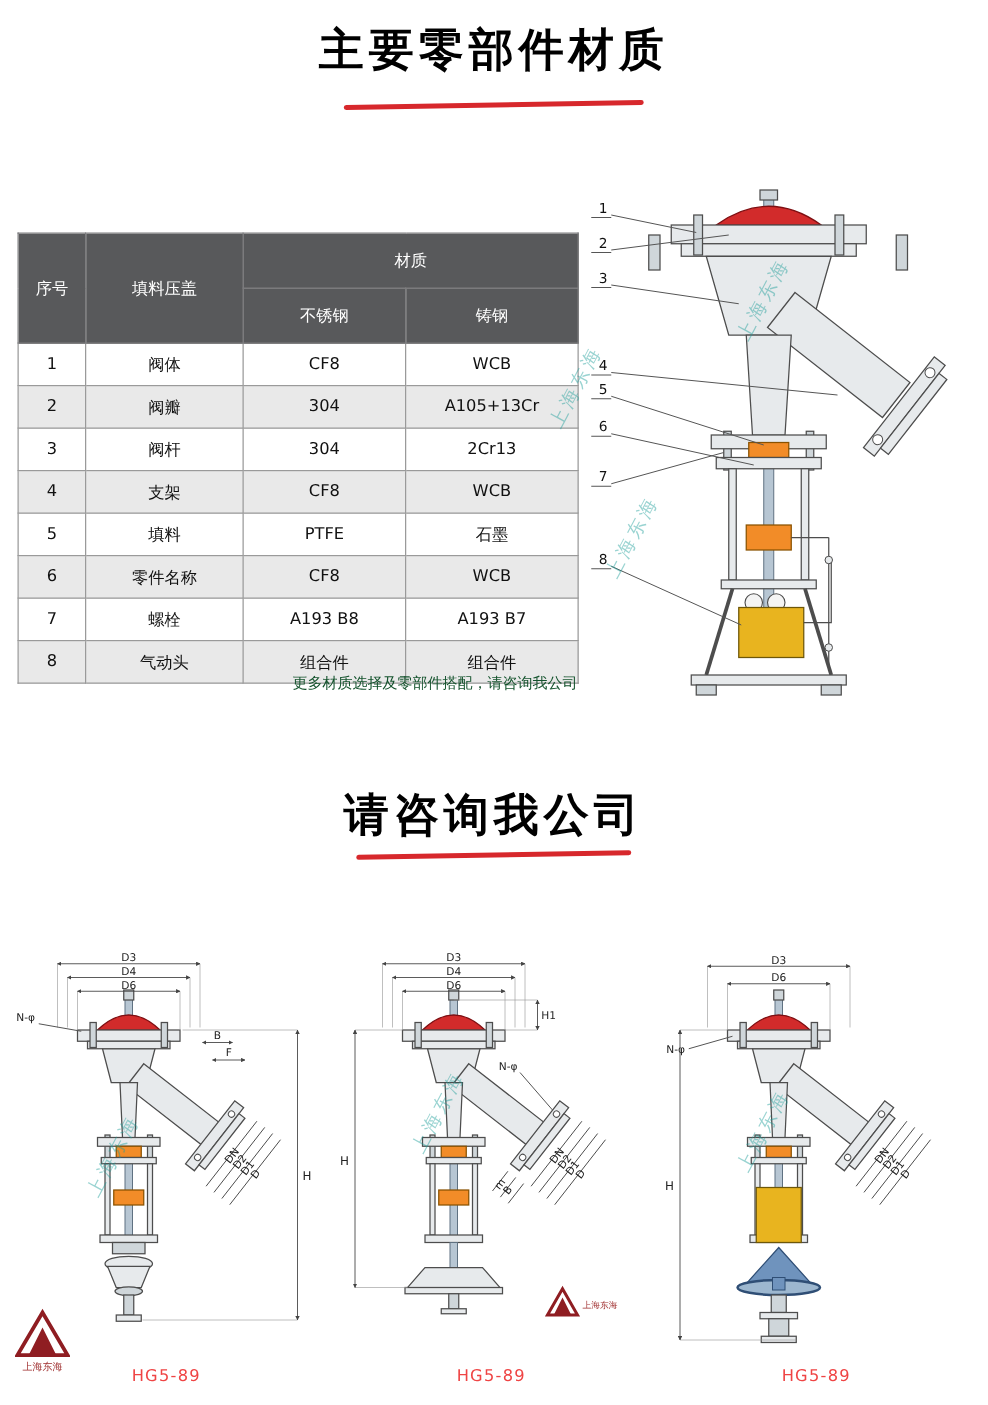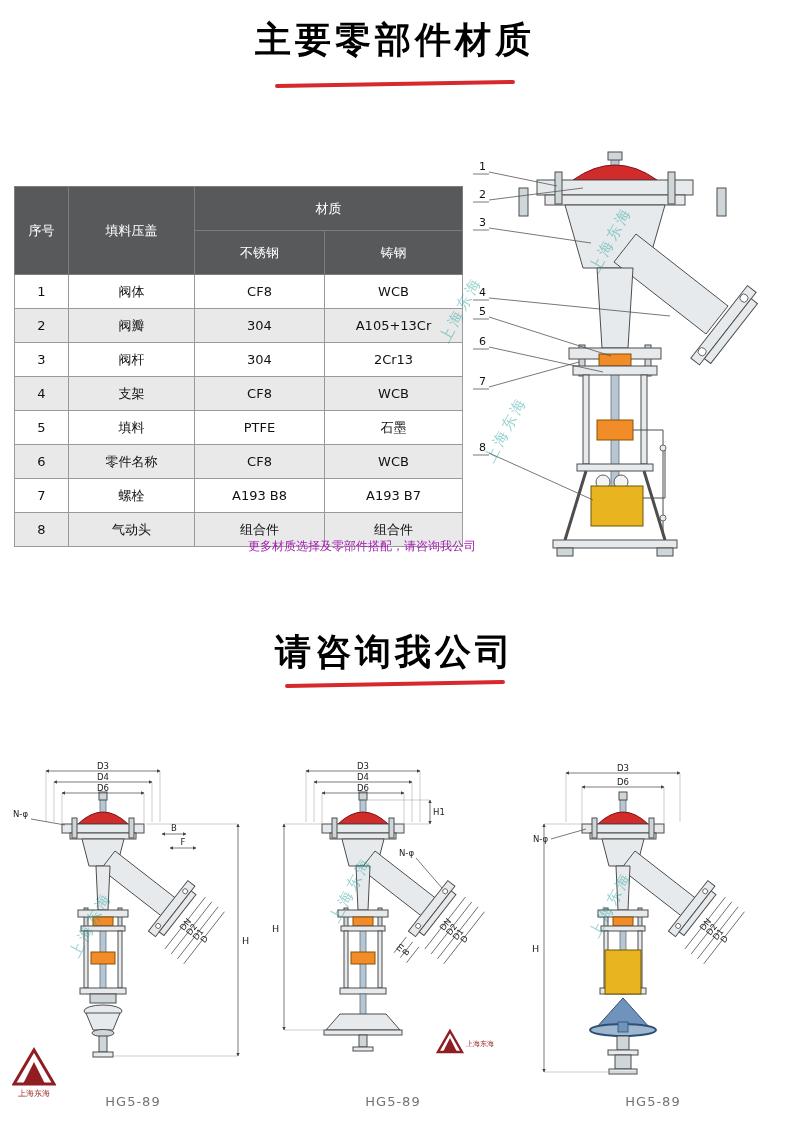--- a/index.html
+++ b/index.html
@@ -21,29 +21,29 @@
     position:absolute; left:14px; top:186px; width:448px;
     border-collapse:collapse; font-size:13px; table-layout:fixed;
   }
   table.materials th, table.materials td {
     border:1px solid #9a9a9a; text-align:center; vertical-align:middle;
     padding:0 3px; height:34px;
   }
   table.materials thead th { background:#58595b; color:#fff; font-weight:normal; height:44px; border-color:#7d7d7f;}
   table.materials tbody tr:nth-child(even) td { background:#e9e9e9; }
   .footnote {
-    position:absolute; left:28px; top:538px; width:448px; text-align:right;
-    font-size:12px; color:#a21caf;
+    position:absolute; left:14px; top:538px; width:448px; text-align:right;
+    font-size:12px; color:#14532d;
   }
   
   .main-diagram { position:absolute; left:465px; top:148px; }
   .drawing { position:absolute; top:762px; }
   .drawing-caption {
     position:absolute; top:1094px; width:250px; text-align:center;
-    font-size:13px; letter-spacing:1px; color:#737373;
+    font-size:13px; letter-spacing:1px; color:#ef4444;
   }
   .watermark {
     position:absolute; color:rgba(28,158,152,0.45); font-size:15px;
     letter-spacing:3px; white-space:nowrap; transform:rotate(-62deg); z-index:5;
     pointer-events:none;
   }
   .logo { position:absolute; }
   
   .metal  { fill:#e7eaec; stroke:#4d4d4d; stroke-width:1; }
   .metal2 { fill:#cfd6da; stroke:#4d4d4d; stroke-width:1; }

